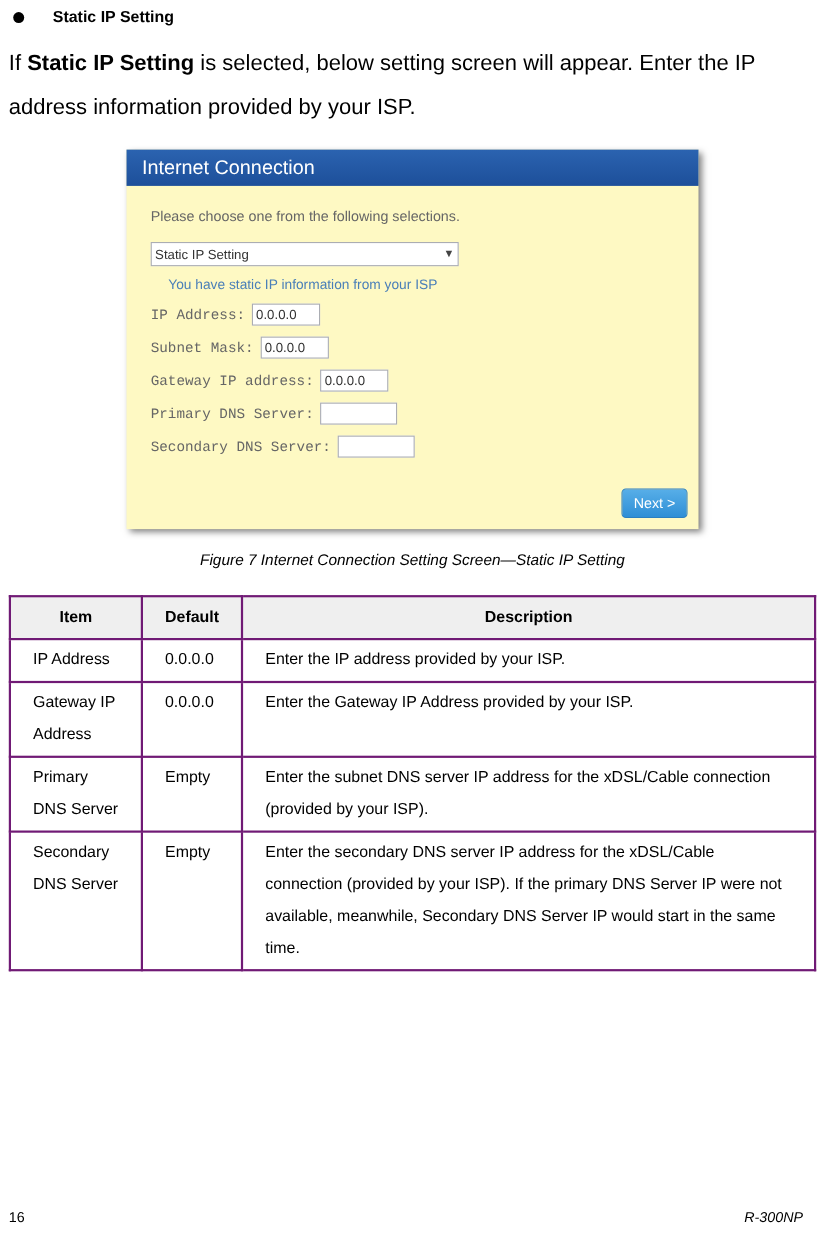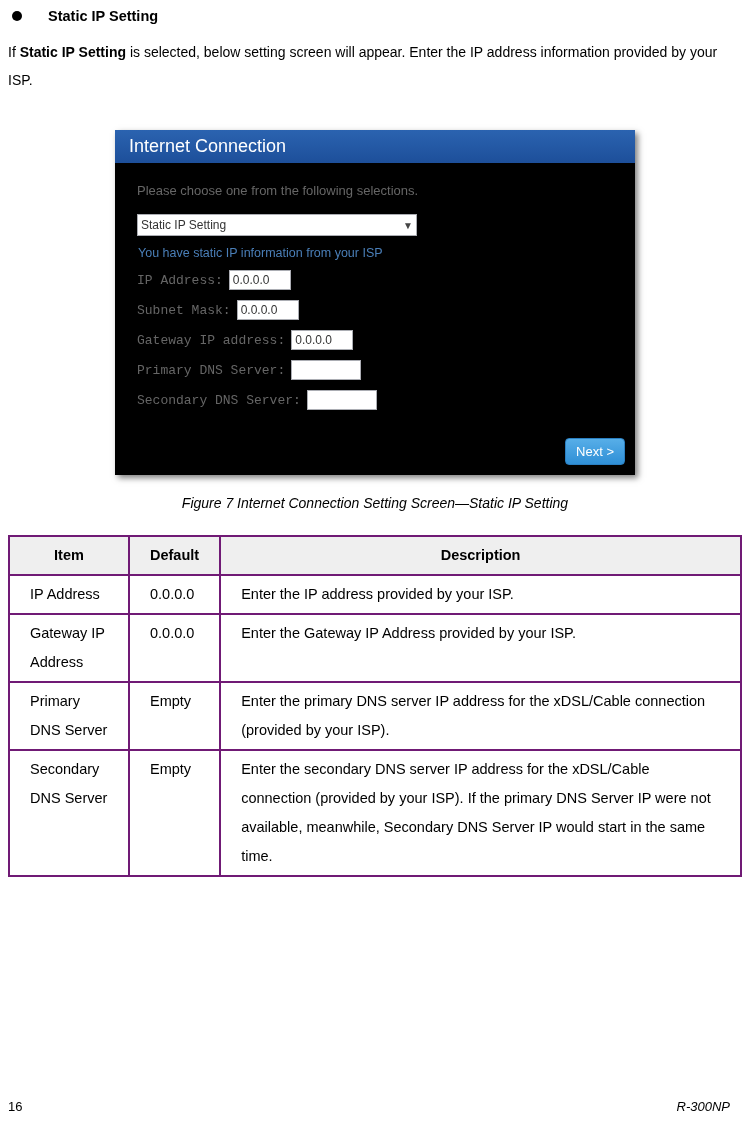--- a/index.html
+++ b/index.html
@@ -25,34 +25,34 @@
     background: #000;
     border-radius: 50%;
     margin-left: 4px;
     margin-right: 26px;
   }
   .heading-text {
     font-weight: bold;
     font-size: 14.5px;
   }
   .intro {
-    font-size: 14px;
+    font-size: 20px;
     line-height: 2.0;
-    margin-bottom: 36px;
+    margin-bottom: 18px;
   }
   .intro b { font-weight: bold; }
 
   .screenshot-wrap {
     text-align: center;
     margin-bottom: 20px;
   }
   .shot {
     display: inline-block;
     width: 520px;
-    background: #000000;
+    background: #fef9c3;
     box-shadow: 3px 3px 6px rgba(0,0,0,0.5);
     text-align: left;
   }
   .titlebar {
     background: linear-gradient(to bottom, #2b63b0, #1d4f9a);
     color: #fff;
     font-size: 18px;
     padding: 6px 14px;
   }
   .shot-body {
@@ -87,21 +87,21 @@
     align-items: center;
     justify-content: space-between;
   }
   .select .arrow {
     font-size: 10px;
     color: #444;
   }
   .hint {
     color: #4a7fb8;
     font-size: 12.5px;
-    margin: 6px 0 10px 1px;
+    margin: 6px 0 10px 16px;
   }
   .txt-input {
     height: 20px;
     border: 1px solid #abadb3;
     background: #fff;
     font-size: 12px;
     padding: 1px 3px;
     color: #333;
     display: inline-flex;
     align-items: center;
@@ -230,21 +230,21 @@
       <td>Enter the IP address provided by your ISP.</td>
     </tr>
     <tr>
       <td>Gateway IP Address</td>
       <td>0.0.0.0</td>
       <td>Enter the Gateway IP Address provided by your ISP.</td>
     </tr>
     <tr>
       <td>Primary DNS Server</td>
       <td>Empty</td>
-      <td>Enter the primary DNS server IP address for the xDSL/Cable connection (provided by your ISP).</td>
+      <td>Enter the subnet DNS server IP address for the xDSL/Cable connection (provided by your ISP).</td>
     </tr>
     <tr>
       <td>Secondary DNS Server</td>
       <td>Empty</td>
       <td>Enter the secondary DNS server IP address for the xDSL/Cable connection (provided by your ISP). If the primary DNS Server IP were not available, meanwhile, Secondary DNS Server IP would start in the same time.</td>
     </tr>
   </tbody>
 </table>
 
 <div class="footer">

